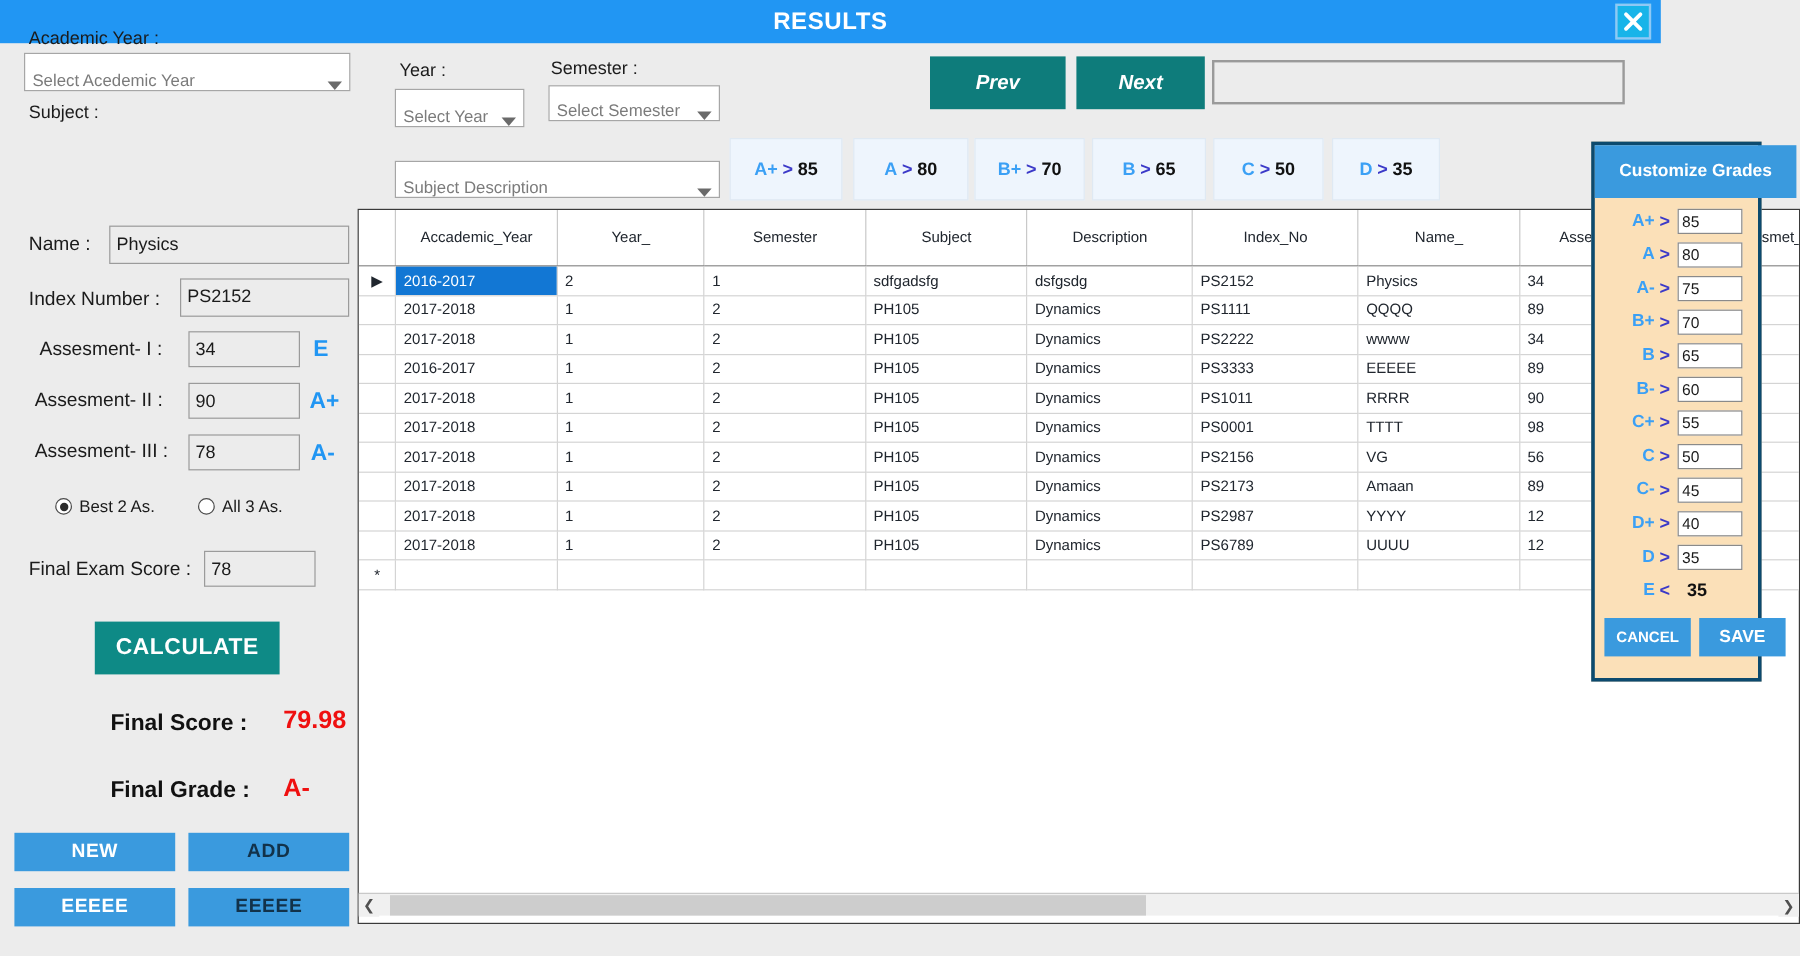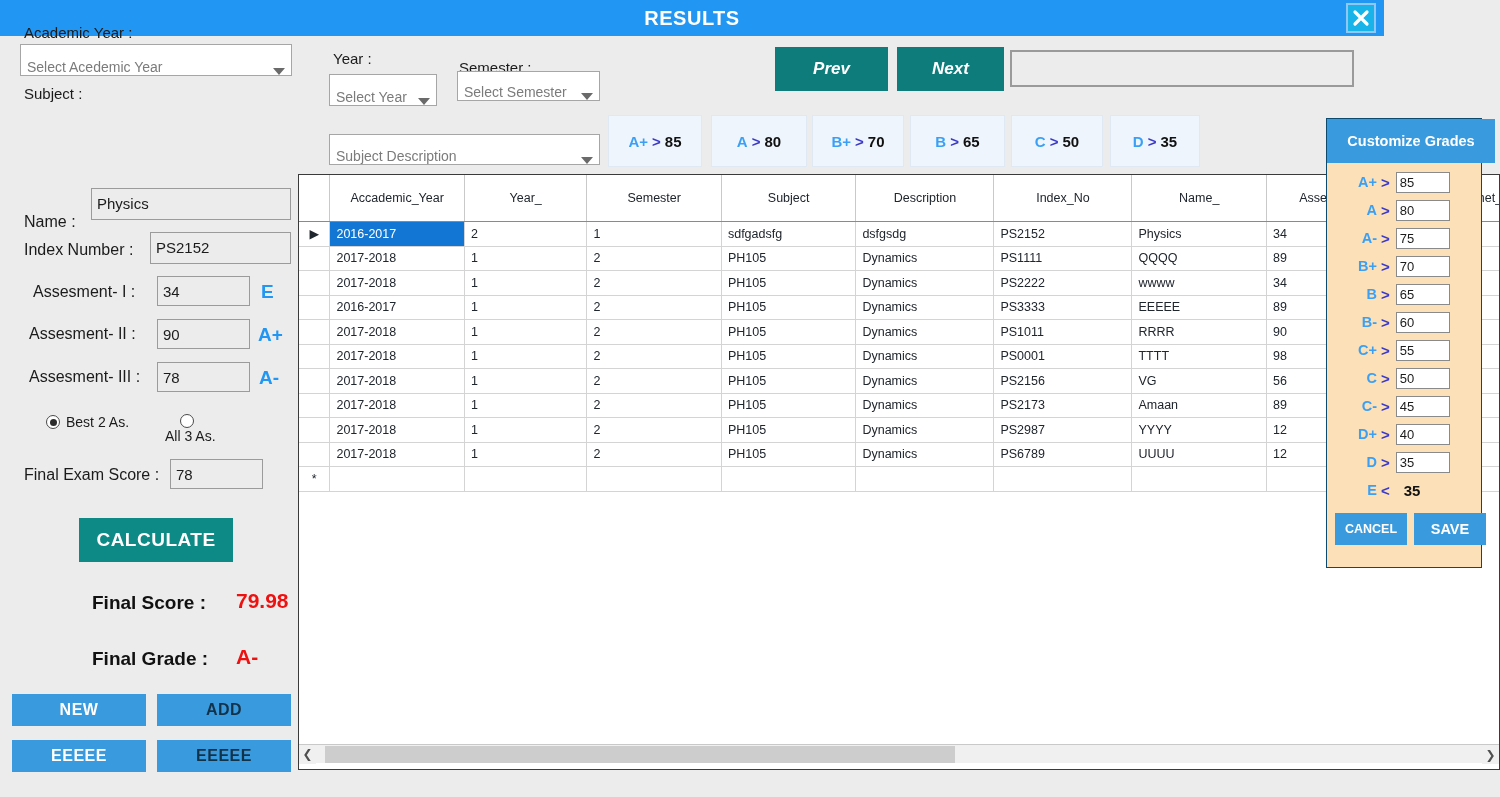--- a/index.html
+++ b/index.html
@@ -117,22 +117,22 @@
     position:absolute; left:299px; top:744px; width:1200px; height:19px;
     background:#f0f0f0; border-top:1px solid #c9c9c9;
     display:flex; align-items:center;
   }
   .hsbtn{ width:17px;height:19px; display:flex;align-items:center;justify-content:center;
           color:#505050; font-size:12px; cursor:pointer; background:#f0f0f0;}
   .hsthumb{ position:absolute; left:26px; top:1px; width:630px; height:17px; background:#cdcdcd; cursor:pointer;}
 
   
   .cgpanel{
-    position:absolute; left:1326px; top:118px; width:156px; height:450px;
-    background:#fbe0b8; border:1px solid #0c4a6e;
+    position:absolute; left:1326px; top:118px; width:142px; height:450px;
+    background:#fbe0b8; border:3px solid #0c4a6e;
   }
   .cghdr{
     position:absolute; left:0; top:0; width:168px; height:44px;
     background:#3a9ade; color:#ffffff; font-weight:bold; font-size:14.5px;
     display:flex; align-items:center; justify-content:center;
   }
   .cgrow{ position:absolute; display:flex; align-items:center; height:22px; }
   .cgrow .cglbl{
     width:46px; text-align:right; font-size:14.5px; font-weight:bold; color:#3ba0f5;
     white-space:nowrap;
@@ -168,21 +168,21 @@
     <span class="cval">Select Acedemic Year</span>
     <span class="caret"></span>
   </div>
 
   <div class="lbl" style="position:absolute;left:333px;top:50px;">Year :</div>
   <div class="combo" style="left:329px;top:74px;width:108px;height:32px;">
     <span class="cval">Select Year</span>
     <span class="caret"></span>
   </div>
 
-  <div class="lbl" style="position:absolute;left:459px;top:59px;">Semester :</div>
+  <div class="lbl" style="position:absolute;left:459px;top:49px;">Semester :</div>
   <div class="combo" style="left:457px;top:71px;width:143px;height:30px;">
     <span class="cval">Select Semester</span>
     <span class="caret"></span>
   </div>
 
   <div class="lbl" style="position:absolute;left:24px;top:85px;">Subject :</div>
 
   <div class="combo" style="left:329px;top:134px;width:271px;height:31px;">
     <span class="cval">Subject Description</span>
     <span class="caret"></span>
@@ -218,21 +218,21 @@
         <span class="gt">&gt;</span>
         <span class="n">50</span>
       </div>
       <div class="chip" style="left: 1110px; top: 115px; width: 90px; height: 52px;">
         <span class="g">D</span>
         <span class="gt">&gt;</span>
         <span class="n">35</span>
       </div>
     </div>
 
-  <div class="lbl" style="position:absolute;left:24px;top:195px;font-size:16px;margin-top:18px;">Name :</div>
+  <div class="lbl" style="position:absolute;left:24px;top:195px;font-size:16px;">Name :</div>
   <div class="fld" style="left:91px;top:188px;width:200px;height:32px;">Physics</div>
 
   <div class="lbl" style="position:absolute;left:24px;top:241px;font-size:16px;">Index Number :</div>
   <div class="fld" style="left:150px;top:232px;width:141px;height:32px;">PS2152</div>
 
   <div class="lbl" style="position:absolute;left:33px;top:283px;font-size:16px;">Assesment- I :</div>
   <div class="fld" style="left:157px;top:276px;width:93px;height:30px;">34</div>
   <div class="gmark" style="left:261px;top:281px;">E</div>
 
   <div class="lbl" style="position:absolute;left:29px;top:325px;font-size:16px;">Assesment- II :</div>
@@ -240,21 +240,21 @@
   <div class="gmark" style="left:258px;top:324px;">A+</div>
 
   <div class="lbl" style="position:absolute;left:29px;top:368px;font-size:16px;">Assesment- III :</div>
   <div class="fld" style="left:157px;top:362px;width:93px;height:30px;">78</div>
   <div class="gmark" style="left:259px;top:367px;">A-</div>
 
   <div class="radiorow" style="left:46px;top:414px;">
     <span class="radio on"></span>
     <span>Best 2 As.</span>
   </div>
-  <div class="radiorow" style="left:165px;top:414px;flex-direction:column;">
+  <div class="radiorow" style="left:165px;top:414px;">
     <span class="radio"></span>
     <span>All 3 As.</span>
   </div>
 
   <div class="lbl" style="position:absolute;left:24px;top:466px;font-size:16px;">Final Exam Score :</div>
   <div class="fld" style="left:170px;top:459px;width:93px;height:30px;">78</div>
 
   <button class="calcbtn" style="left:79px;top:518px;width:154px;height:44px;">CALCULATE</button>
 
   <div class="resultrow" style="left:48px;top:592px;">Final Score :</div>

